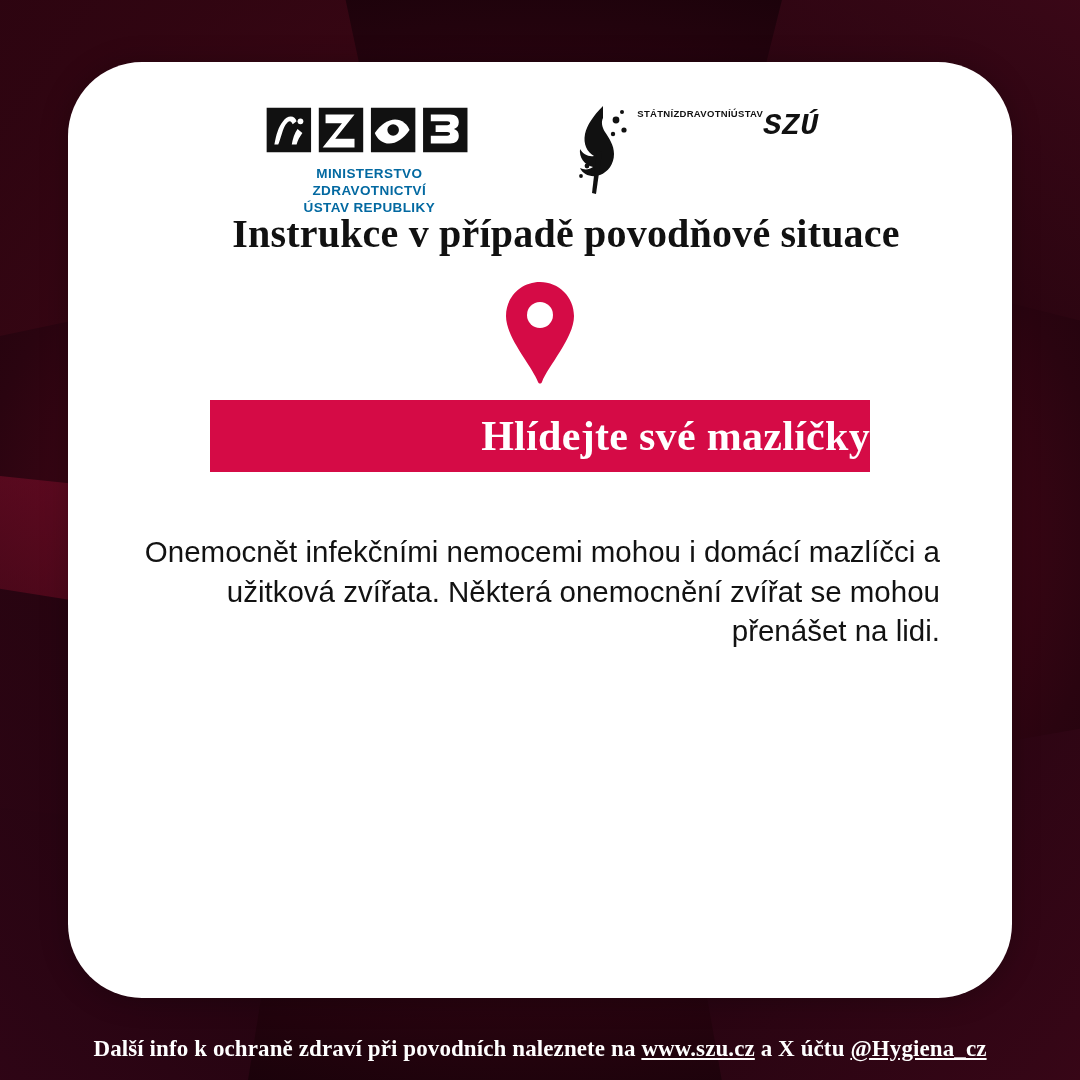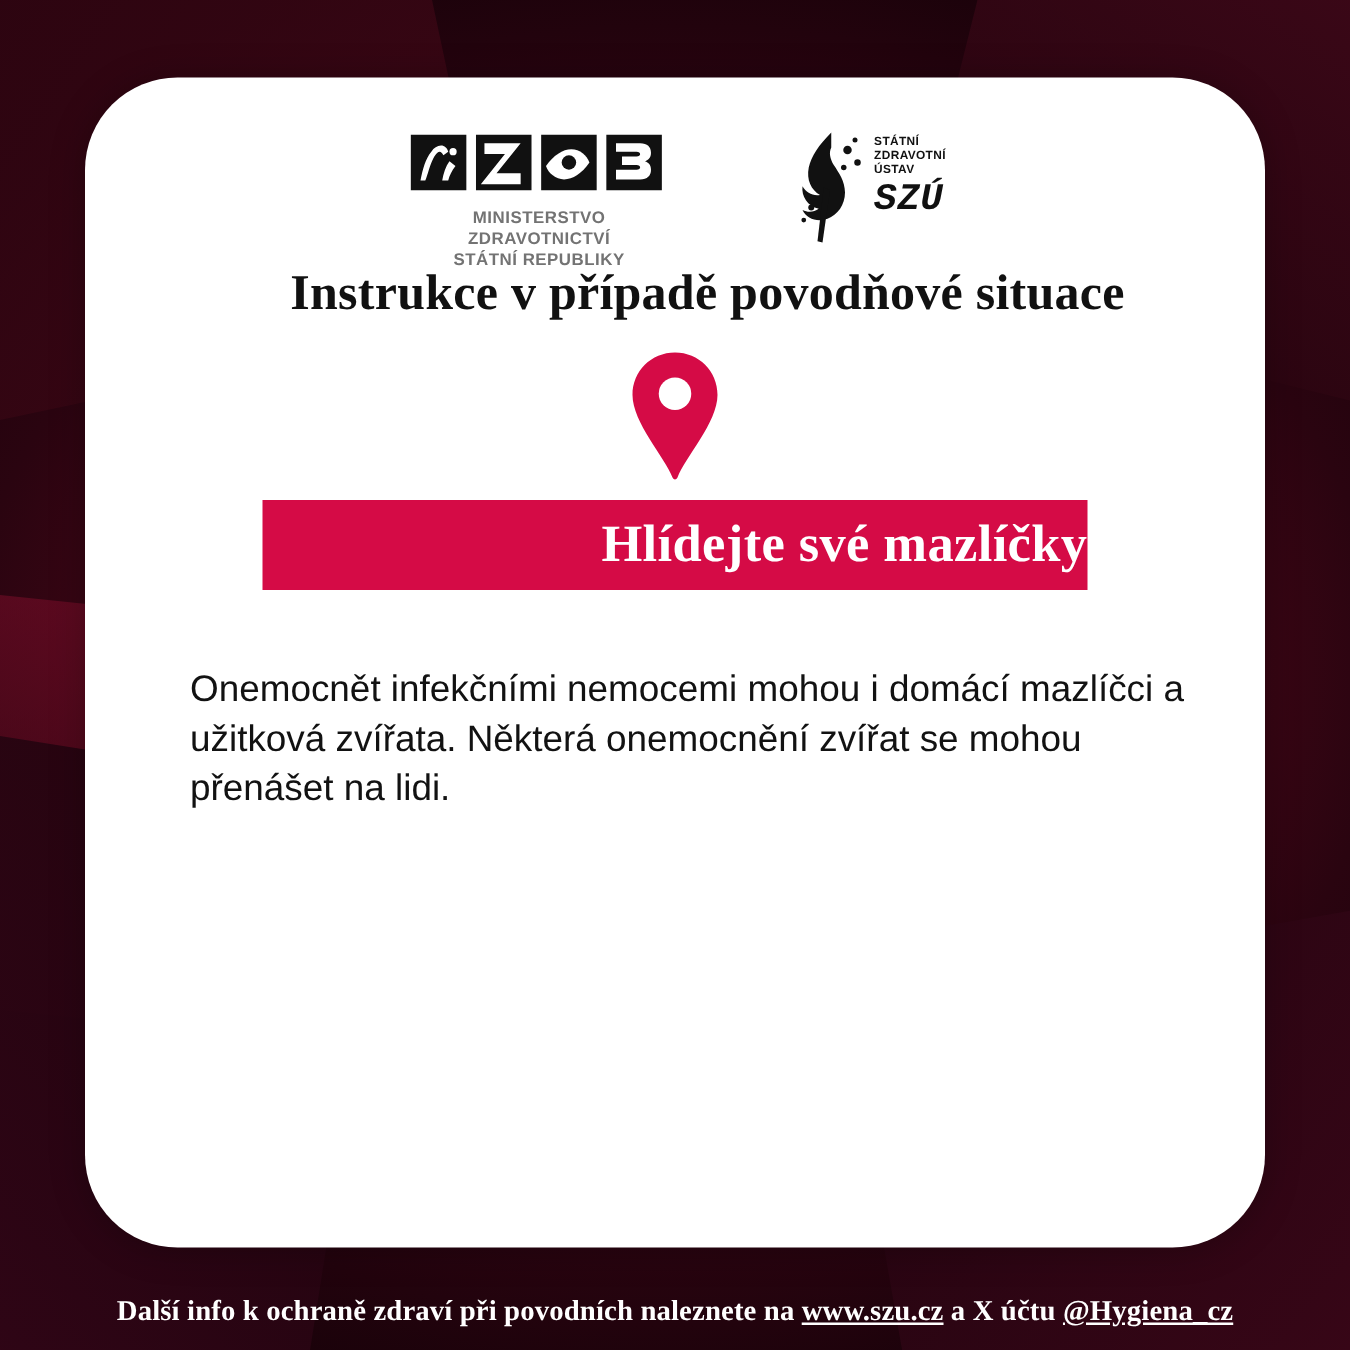--- a/index.html
+++ b/index.html
@@ -101,37 +101,38 @@
   .mzcr-mark {
     height: 56px;
     display: block;
     margin: 0 auto 8px;
   }
   .mzcr-text {
     font-family: "Liberation Sans", sans-serif;
     font-size: 13.5px;
     font-weight: 700;
     letter-spacing: .4px;
-    color: #737373;
+    color: #0369a1;
     line-height: 1.25;
   }
 
   
   .szu {
     display: flex;
     align-items: flex-start;
     gap: 6px;
     padding-top: 2px;
   }
   .szu-mark { display:block; }
   .szu-right {
     display: flex;
-    flex-direction: column;
+    flex-direction: row;
     justify-content: flex-start;
     padding-top: 4px;
+    text-align: right;
   }
   .szu-small {
     font-size: 9.5px;
     font-weight: 700;
     letter-spacing: .3px;
     line-height: 1.18;
     color: #111;
     text-transform: uppercase;
   }
   .szu-big {
@@ -183,23 +184,22 @@
     font-size: 42px;
     color: #ffffff;
     letter-spacing: .3px;
   }
 
   .body-text {
     position: absolute;
     left: 72px;
     top: 470px;
     width: 800px;
-    text-align: left;
+    text-align: right;
     color: #121212;
-    margin-left: 12px;
   }
   .body-text p {
     margin: 0 0 26px 0;
     font-family: "Liberation Sans", sans-serif;
     font-size: 29.5px;
     line-height: 1.34;
     font-weight: 400;
   }
   .body-text p:last-child { margin-bottom: 0; }
 
@@ -250,21 +250,21 @@
             <path d="M110 6 h46 v46 h-46 z" fill="#111"></path>
             <path d="M150 29 c-6 9 -14 14 -21 14 c-7 0 -13-5 -15-11 c6-9 14-14 21-14 c7 0 13 5 15 11 z" fill="#fff"></path>
             <circle cx="133" cy="29" r="6" fill="#111"></circle>
 
             <path d="M164 6 h46 v46 h-46 z" fill="#111"></path>
             <path d="M172 13 h20 c6 0 9 3 9 8 c0 4 -2 6 -5 7 c3 1 5 3 5 7 c0 5 -3 8 -9 8 h-20 v-8 h17 c2 0 3-1 3-2 c0-1 -1-2 -3-2 h-12 v-7 h12 c2 0 3-1 3-2 c0-1 -1-2 -3-2 h-17 z" fill="#fff"></path>
           </g>
         </svg>
         <div class="mzcr-text">
           <div>MINISTERSTVO ZDRAVOTNICTVÍ</div>
-          <div>STÁTNÍ REPUBLIKY</div>
+          <div>ÚSTAV REPUBLIKY</div>
         </div>
       </div>
 
       <div class="szu">
         <svg class="szu-mark" viewBox="0 0 62 92" width="62" height="92" aria-hidden="true">
           <g fill="#111">
             <path d="M34 2 c-10 10 -16 19 -18 28 c-2 10 2 18 9 22 c-6 1 -11 -2 -14 -7 c-1 8 4 16 13 18 c-4 3 -9 3 -13 1 c3 7 12 10 20 7 c8-3 14-11 14-21 c0-9 -5-16 -9-22 c-3-5 -4-10 -2-14 z"></path>
             <path d="M28 46 l5 2 l-6 42 l-4 -1 z"></path>
             <circle cx="47" cy="16" r="3.4"></circle>
             <circle cx="55" cy="26" r="2.6"></circle>

